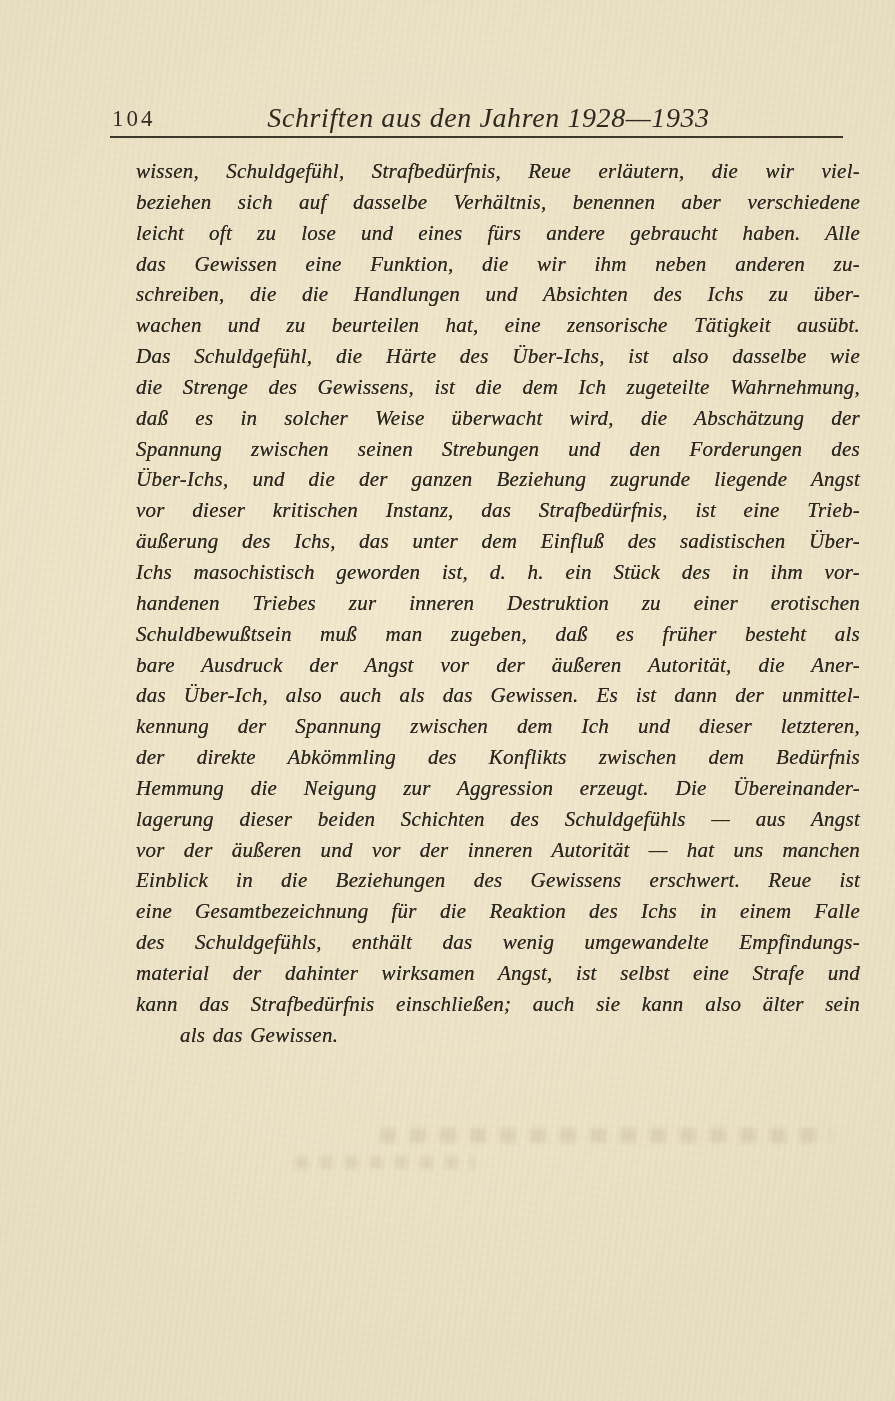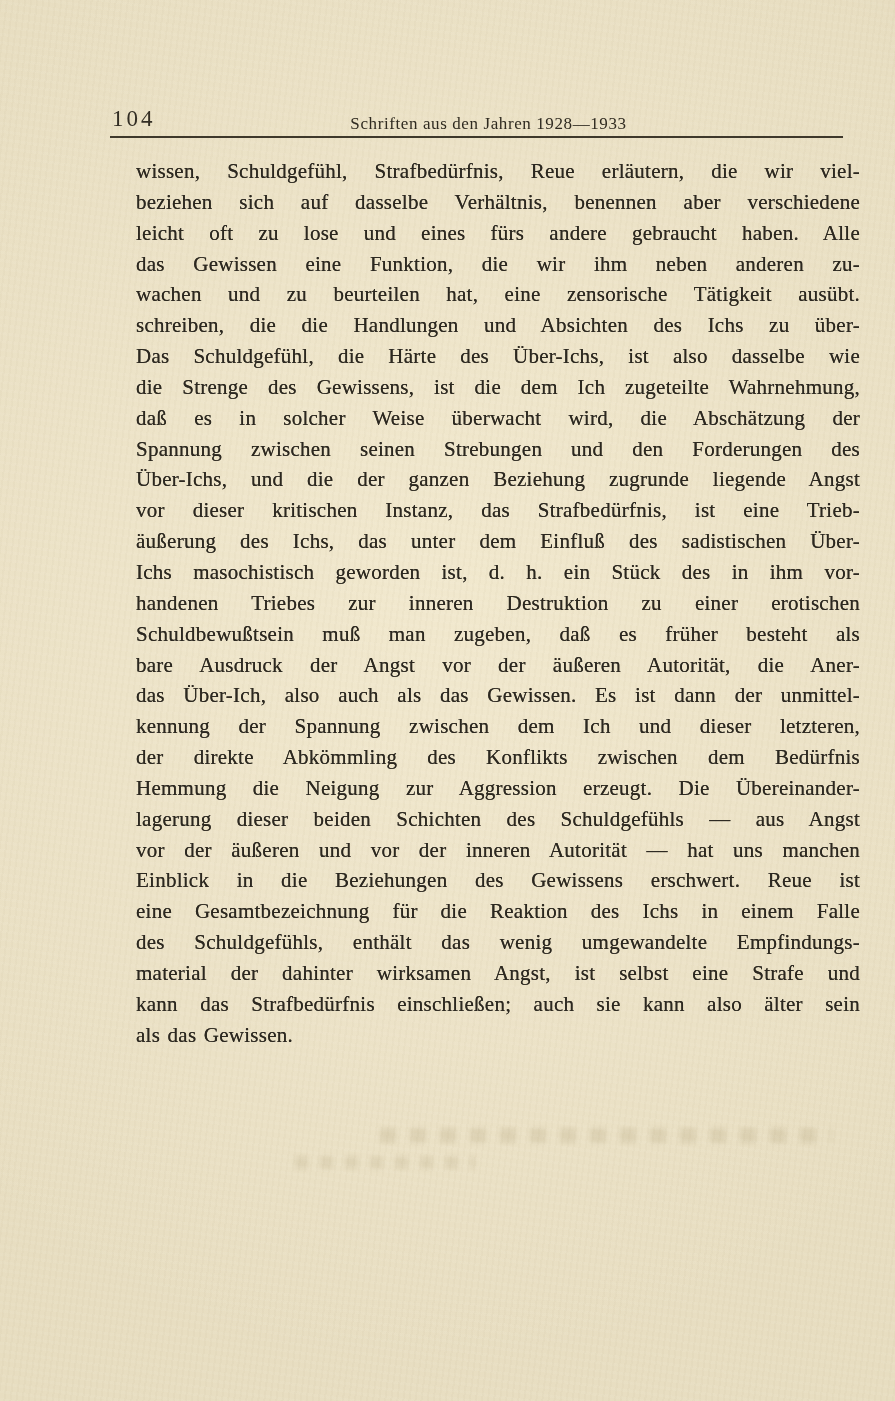--- a/index.html
+++ b/index.html
@@ -43,53 +43,56 @@
     letter-spacing: 3px;
     color: #332e24;
   }
   .runtitle {
     position: absolute;
     left: 0;
     right: 0;
     bottom: 4px;
     text-align: center;
     transform: translateX(12px);
-    font-size: 17px;
+    font-style: italic;
+    font-size: 28px;
     letter-spacing: 0.6px;
     color: #2f2a20;
     white-space: nowrap;
   }
   .rule {
     position: absolute;
     left: 0;
     right: 0;
     bottom: 0;
     height: 0;
     border-bottom: 2px solid #3e382b;
   }
   .textblock {
     position: absolute;
     left: 136px;
     top: 156px;
     width: 724px;
+    font-style: italic;
   }
   .line {
     height: 30.85px;
     line-height: 30.85px;
     font-size: 21px;
     letter-spacing: 0.25px;
     text-align: justify;
     text-align-last: justify;
     white-space: nowrap;
     text-shadow: 0 0 0.5px rgba(44,40,32,0.85);
   }
   .line.last {
     text-align: center;
     text-align-last: left;
     word-spacing: 2px;
+    margin-left: 44px;
   }
   
   .ghost {
     position: absolute;
     pointer-events: none;
     filter: blur(2.5px);
     opacity: 0.16;
   }
   .ghost-row1 {
     left: 380px; top: 1128px; width: 452px; height: 15px;
@@ -109,22 +112,22 @@
     <span class="pagenum">104</span>
     <span class="runtitle">Schriften aus den Jahren 1928—1933</span>
     <div class="rule"></div>
   </header>
 
   <main class="textblock">
       <div class="line">wissen, Schuldgefühl, Strafbedürfnis, Reue erläutern, die wir viel-</div>
       <div class="line">beziehen sich auf dasselbe Verhältnis, benennen aber verschiedene</div>
       <div class="line">leicht oft zu lose und eines fürs andere gebraucht haben. Alle</div>
       <div class="line">das Gewissen eine Funktion, die wir ihm neben anderen zu-</div>
+      <div class="line">schreiben, die die Handlungen und Absichten des Ichs zu über-</div>
       <div class="line">wachen und zu beurteilen hat, eine zensorische Tätigkeit ausübt.</div>
-      <div class="line">schreiben, die die Handlungen und Absichten des Ichs zu über-</div>
       <div class="line">Das Schuldgefühl, die Härte des Über-Ichs, ist also dasselbe wie</div>
       <div class="line">die Strenge des Gewissens, ist die dem Ich zugeteilte Wahrnehmung,</div>
       <div class="line">daß es in solcher Weise überwacht wird, die Abschätzung der</div>
       <div class="line">Spannung zwischen seinen Strebungen und den Forderungen des</div>
       <div class="line">Über-Ichs, und die der ganzen Beziehung zugrunde liegende Angst</div>
       <div class="line">vor dieser kritischen Instanz, das Strafbedürfnis, ist eine Trieb-</div>
       <div class="line">äußerung des Ichs, das unter dem Einfluß des sadistischen Über-</div>
       <div class="line">Ichs masochistisch geworden ist, d. h. ein Stück des in ihm vor-</div>
       <div class="line">handenen Triebes zur inneren Destruktion zu einer erotischen</div>
       <div class="line">Schuldbewußtsein muß man zugeben, daß es früher besteht als</div>

